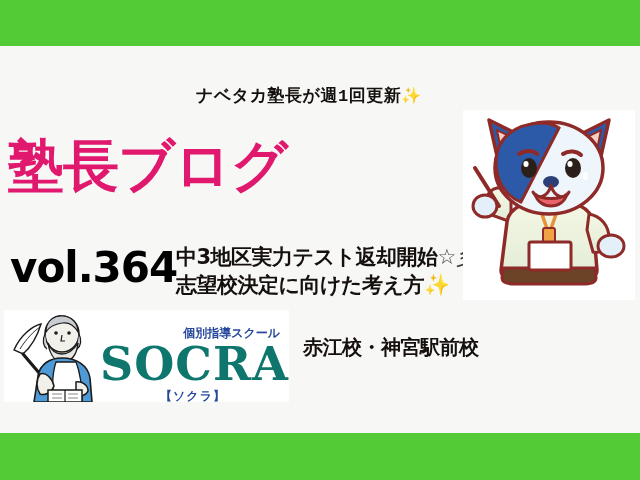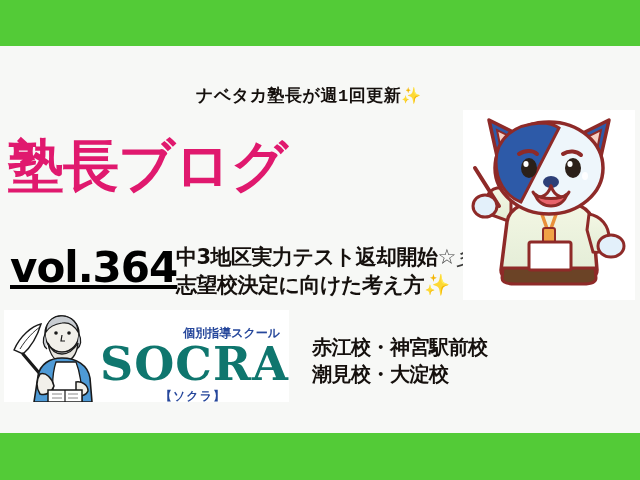--- a/index.html
+++ b/index.html
@@ -65,21 +65,20 @@
     position: absolute;
     left: 10px;
     top: 247px;
     font-size: 42px;
     line-height: 42px;
     font-weight: bold;
     color: #000000;
     letter-spacing: -1px;
     white-space: nowrap;
     font-family: "DejaVu Sans", "Liberation Sans", sans-serif;
-    text-decoration: underline;
   }
 
   
   #subtitle {
     position: absolute;
     left: 176px;
     top: 243px;
     width: 285px;
   }
   #subtitle .sub-line {
@@ -141,21 +140,21 @@
     font-weight: bold;
     color: #26479b;
     letter-spacing: 1px;
     white-space: nowrap;
     margin-top: 1px;
   }
 
   
   #school-names {
     position: absolute;
-    left: 312px;
+    left: 303px;
     top: 334px;
     width: 230px;
   }
   #school-names .school-line {
     font-size: 20px;
     line-height: 27px;
     font-weight: bold;
     color: #15100d;
     white-space: nowrap;
     letter-spacing: -0.5px;
@@ -235,21 +234,20 @@
 
     <div id="socra-text-block">
       <div id="socra-kobetsu">個別指導スクール</div>
       <div id="socra-word">SOCRA</div>
       <div id="socra-kana">【ソクラ】</div>
     </div>
   </div>
 
   <div id="school-names">
     <div class="school-line">赤江校・神宮駅前校</div>
-    <div class="school-line">潮見校・大淀校</div>
   </div>
 
   <div id="mascot-panel">
     <svg id="mascot-svg" width="172" height="190" viewBox="0 0 172 190" xmlns="http://www.w3.org/2000/svg">
       <defs>
         <linearGradient id="coatGrad" x1="0" y1="0" x2="0" y2="1">
           <stop offset="0%" stop-color="#f4f7e4"></stop>
           <stop offset="100%" stop-color="#e2ecd6"></stop>
         </linearGradient>
       </defs>

